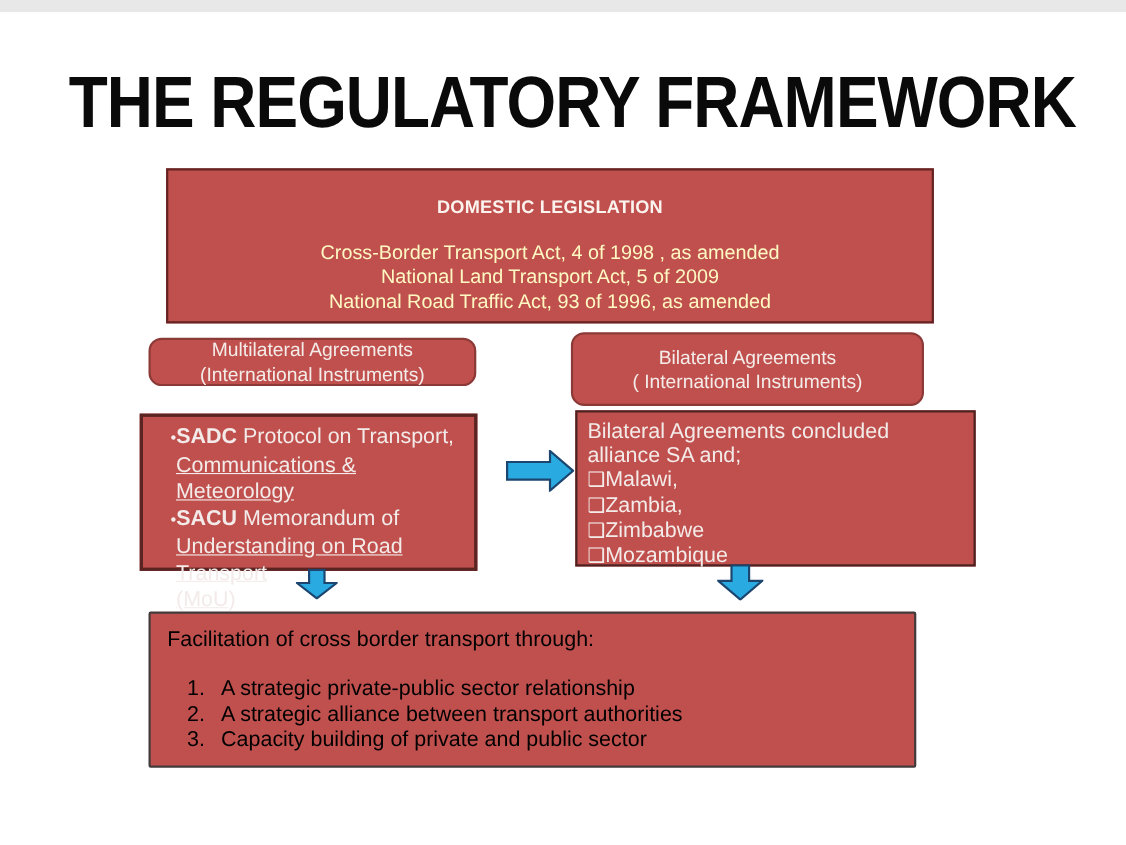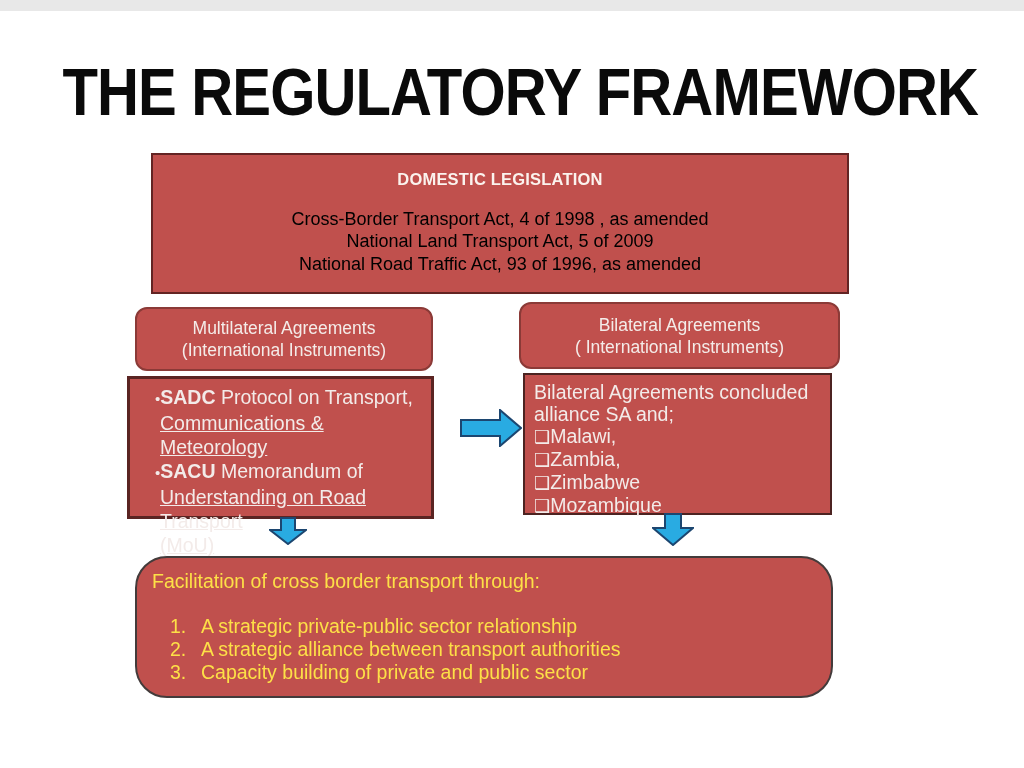--- a/index.html
+++ b/index.html
@@ -18,56 +18,56 @@
     letter-spacing:-1px; line-height:1;
     transform:scaleX(0.88); transform-origin:50% 50%;
   }
   
   .redbox {
     position:absolute; background:#C0504D; color:#F2E9E7; box-sizing:border-box;
   }
   
   #domestic {
     left:151px; top:142px; width:698px; height:141px;
-    border:2px solid #632423; text-align:center; padding-top:14px;
+    border:2px solid #632423; text-align:center; padding-top:24px;
   }
   #domestic .dom-heading {
     font-weight:bold; font-size:16.5px; line-height:20px; color:#FBF3EE;
     letter-spacing:0.2px; margin-bottom:19px;
   }
-  #domestic .leg-line { font-size:18px; line-height:22.4px; color:#000000; }
+  #domestic .leg-line { font-size:18px; line-height:22.4px; color:#fef9c3; }
   
   .pill {
     border-radius:12px; border:2px solid #8B3A37;
     display:flex; flex-direction:column; justify-content:center;
     text-align:center; font-size:17.5px; line-height:22px; color:#F4ECE9;
   }
-  #pill-multi { left:135px; top:296px; width:298px; height:64px; }
+  #pill-multi { left:135px; top:296px; width:298px; height:44px; }
   #pill-bi    { left:519px; top:291px; width:321px; height:67px; }
   
   #sadc {
     left:127px; top:365px; width:307px; height:143px;
     border:3px solid #5A2422; font-size:19.5px; line-height:24px;
     padding:6px 6px 0 25px; color:#F3EBE9;
   }
   #sadc .acro { font-weight:bold; }
   #sadc .bullet { font-size:15px; }
   #sadc .wrap-line { padding-left:5px;text-decoration:underline; }
   
   #bilateral {
-    left:523px; top:362px; width:309px; height:142px;
+    left:523px; top:362px; width:364px; height:142px;
     border:2px solid #4C2321; font-size:19.5px; line-height:22px;
     padding:6px 6px 0 9px; color:#F3EBE9;
   }
   #bilateral .chk { font-family:"DejaVu Sans",sans-serif; font-size:18px; }
   
   #facilitation {
     left:135px; top:545px; width:698px; height:142px;
-    border:2px solid #433B3B; border-radius:32px;
-    font-size:19.5px; line-height:23px; color:#fde047;
+    border:2px solid #433B3B; border-radius:2px;
+    font-size:19.5px; line-height:23px; color:#000000;
     padding:12px 10px 0 15px;
   }
   #facilitation .fac-list { margin-top:22px; }
   #facilitation .fac-row { display:flex; padding-left:18px; }
   #facilitation .fac-num { width:31px; flex:0 0 31px; }
   
   .arrow { position:absolute; }
   #arrow-right      { left:460px; top:398px; }
   #arrow-down-left  { left:269px; top:506px; }
   #arrow-down-right { left:652px; top:502px; }

